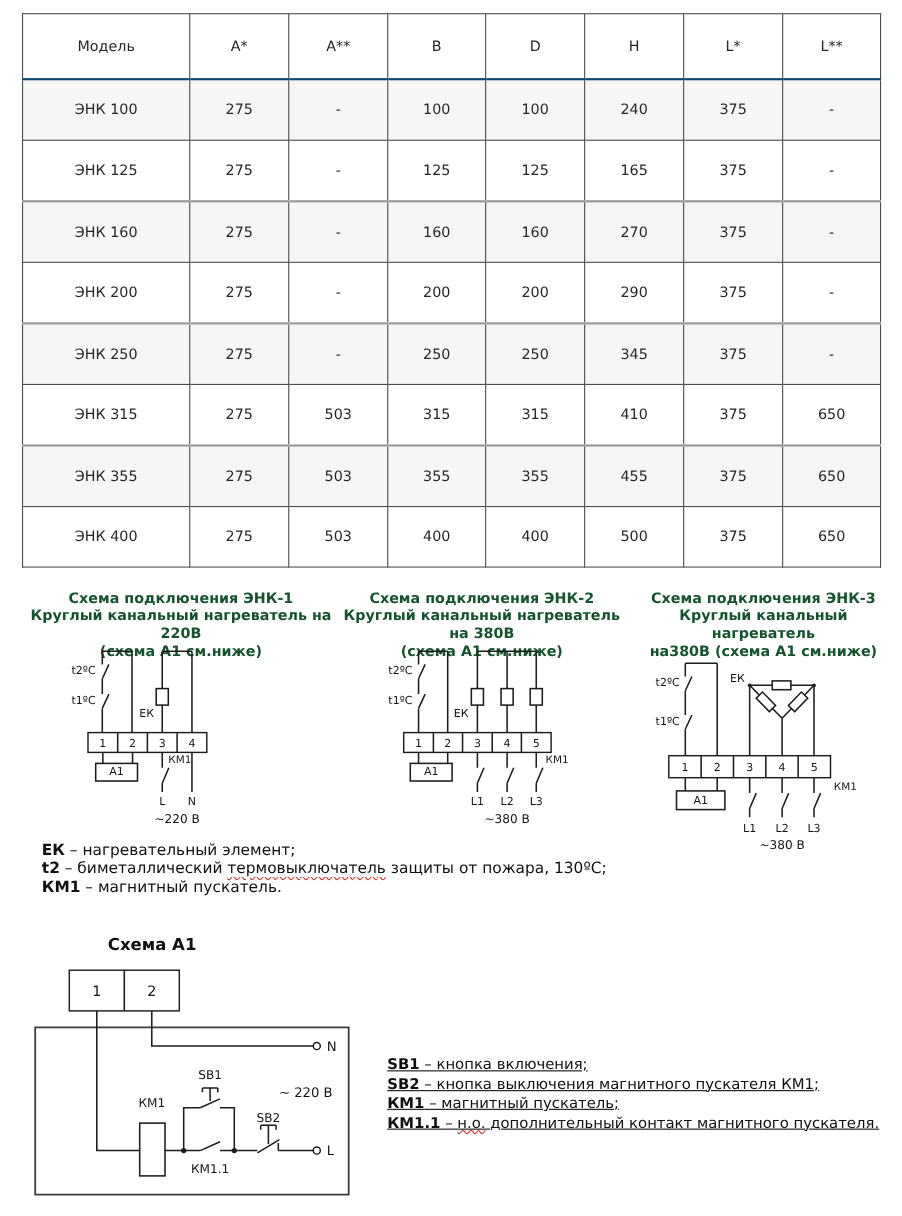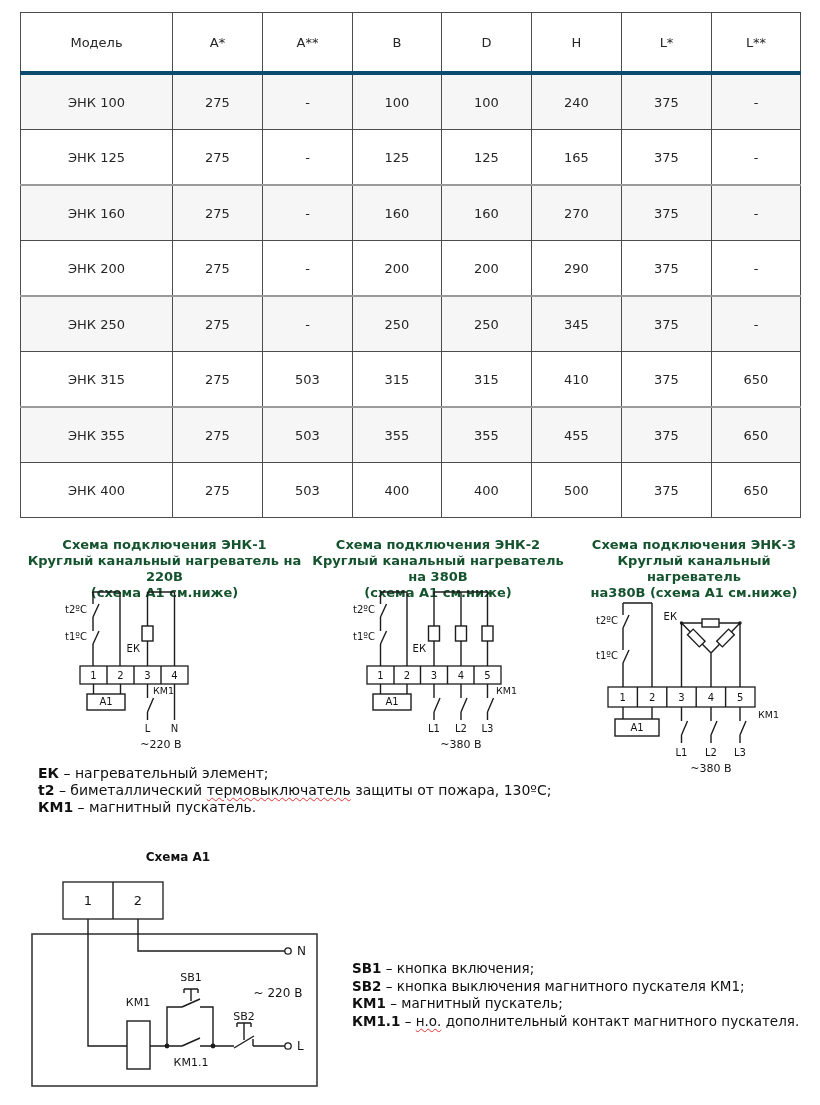--- a/index.html
+++ b/index.html
@@ -8,40 +8,40 @@
     font-family:"DejaVu Sans","Liberation Sans",sans-serif;
     color:#1e1e1e;overflow:hidden;
   }
   .abs{position:absolute;}
   
   table.dim{border-collapse:collapse;width:780px;table-layout:fixed;}
   table.dim th,table.dim td{
     border:1px solid #4c4c4c;text-align:center;vertical-align:middle;
     font-size:13px;font-weight:400;color:#262626;padding:0;background:#fff;
   }
-  table.dim thead th{height:58px;border-bottom:4px solid #0c4a6e;}
+  table.dim thead th{height:58px;border-bottom:2px solid #0c4a6e;}
   table.dim tbody td{height:54px;}
   table.dim tr.alt td{background:#f6f6f6;}
   table.dim tr.alt td{border-top:2px solid #9a9a9a;}
   
   .dtitle{
     position:absolute;font-size:13px;font-weight:bold;line-height:16px;
     text-align:center;color:#14532d;
   }
   
   .legend{position:absolute;font-size:14px;line-height:17px;color:#101010;}
   .legend .row{white-space:nowrap;}
   .legend b{font-weight:bold;}
-  .legend2{font-size:13.5px;line-height:17.5px;}
+  .legend2{font-size:13.5px;line-height:17.5px;text-decoration:underline;}
   .wavy{
     text-decoration-line:underline;text-decoration-style:wavy;
     text-decoration-color:#e03131;text-decoration-thickness:1px;
     text-underline-offset:2px;
   }
-  .a1title{position:absolute;font-size:12px;font-weight:bold;text-align:center;color:#101010;}
+  .a1title{position:absolute;font-size:15px;font-weight:bold;text-align:left;color:#101010;}
   
   svg{display:block;}
   svg .w{stroke:#1c1c1c;stroke-width:1.4;fill:none;}
   svg .box{stroke:#1c1c1c;stroke-width:1.4;fill:#ffffff;}
   svg .frame{stroke:#3a3a3a;stroke-width:1.6;fill:none;}
   svg text{fill:#141414;stroke:none;font-family:"DejaVu Sans","Liberation Sans",sans-serif;}
   svg .dot{fill:#1c1c1c;stroke:none;}
   svg .term{stroke:#1c1c1c;stroke-width:1.3;fill:#ffffff;}
 </style>
 </head>

